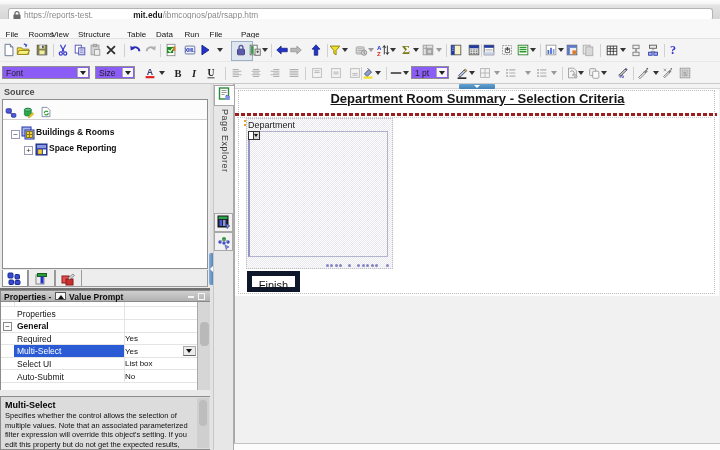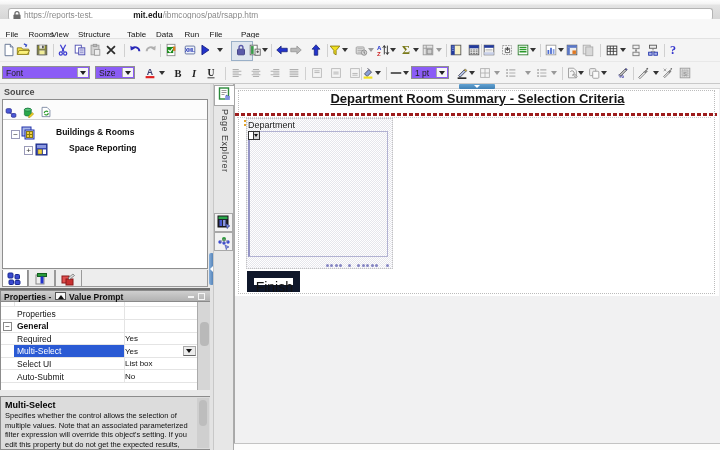--- a/index.html
+++ b/index.html
@@ -26,21 +26,21 @@
 .icbox { position:absolute; } .icbox svg { width:100%; height:100%; display:block; position:relative; }
 .combo { position:absolute; background:#8b5cf6; border:1px solid #8f8f8f; font-size:8.5px; color:#222; }
 .combo .cb { position:absolute; right:1px; top:1px; bottom:1px; width:11px; background:#f6f6f6; border-left:1px solid #aaa; }
 .combo .cb:after { content:""; position:absolute; left:2px; top:3px; border-left:3px solid transparent; border-right:3px solid transparent; border-top:4px solid #222; }
 
 
 #leftpanel { left:0; top:84px; width:210px; height:366px; background:#e9e9e9; }
 #srclabel { left:4px; top:87px; font-size:9px; font-weight:bold; color:#4a4a4a; }
 #treebox { left:2px; top:99px; width:206px; height:170px; background:#fff; border:1px solid #8e8e8e; }
 #minibar { left:3px; top:100px; width:204px; height:20px; background:#fcfcfc; border-bottom:1px solid #d0d0d0; }
-.titem { position:absolute; font-size:8.5px; font-weight:bold; color:#111; white-space:nowrap;padding-left:20px; }
+.titem { position:absolute; font-size:8.5px; font-weight:bold; color:#111; white-space:nowrap; }
 .pm { position:absolute; width:9px; height:9px; background:#fff; border:1px solid #9a9ab8; font:8px/7px "Liberation Sans",sans-serif; text-align:center; color:#333; }
 .tab { position:absolute; top:270px; height:17px; background:#ededed; border:1px solid #9a9a9a; border-top:none; }
 #proph { left:0px; top:290px; width:211px; height:12px; background:linear-gradient(#cfcfcf,#b2b2b2); border:1px solid #8a8a8a; font-size:8.5px; font-weight:bold; color:#111; }
 #propt { left:0px; top:302px; width:211px; height:88px; background:#fff; border-left:1px solid #8c8c8c; border-right:1px solid #8c8c8c; overflow:hidden; }
 .prow { position:absolute; left:0; width:197px; height:13px; font-size:8.5px; color:#111; border-bottom:1px solid #e4e4e4; }
 .pname { position:absolute; left:16px; top:1.5px; }
 .pval { position:absolute; left:124px; top:2px; font-size:8px; }
 #pscroll { position:absolute; right:0px; top:0px; width:13px; height:88px; background:#d6d6d6; border-left:1px solid #aaa; }
 #pthumb { position:absolute; left:2px; top:20px; width:9px; height:24px; background:#b9b9b9; border-radius:4px; }
 #descpanel { left:0px; top:396px; width:211px; height:54px; background:#dcdcdc; border:1px solid #8c8c8c; }
@@ -68,22 +68,22 @@
 #bodydot { left:2px; top:28px; width:474px; height:1px; border-top:1px dotted #c8c8c8; }
 .checker { background:conic-gradient(#e6e6ec 25%,#fff 0 50%,#e6e6ec 0 75%,#fff 0) 0 0/2px 2px; }
 #fieldset { left:11px; top:29px; width:147px; height:151px; border:1px dotted #c2c2c2; }
 #deptlbl { left:1px; top:1px; font-size:9px; color:#222; }
 #listbox { left:1px; top:12px; width:140px; height:126px; border:1px solid #b2b2d2; border-left:2px solid #9595c5; }
 #comboicon { left:-2px; top:-1px; width:12px; height:9px; background:#fff; border:1px solid #333; }
 #comboicon:after { content:""; position:absolute; right:0px; top:0px; width:5px; height:7px; background:#d8d8d8; border-left:1px solid #333; }
 #comboicon:before { content:""; position:absolute; right:1px; top:2px; z-index:2; border-left:2px solid transparent; border-right:2px solid transparent; border-top:3px solid #111; }
 #dots { left:0px; top:144px; width:141px; height:5px; }
 .dot { position:absolute; top:0.5px; width:3px; height:3px; border-radius:50%; background:#8484c2; }
-#finishbtn { left:12px; top:182px; width:53px; height:21px; background:#fff; border:7px solid #0f172a;
-  font-size:14px; color:#111; text-align:right; line-height:19px; }
+#finishbtn { left:12px; top:182px; width:53px; height:21px; background:#fff; border:5px solid #0f172a;
+  font-size:11px; color:#111; text-align:center; line-height:19px; }
 #canvbot { left:234px; top:443px; width:486px; height:1px; background:#c3c3c3; }
 </style>
 </head>
 <body>
 
   <div class="abs" id="addrbar"></div>
   <div class="abs" id="urlfield"></div>
   <svg class="abs" style="left:13px;top:11px" width="8" height="9" viewBox="0 0 9 10">
     <rect x="0.5" y="4" width="8" height="6" rx="1" fill="#6b6b6b"></rect>
     <path d="M2.2 4.5 V3 a2.3 2.3 0 0 1 4.6 0 V4.5" fill="none" stroke="#6b6b6b" stroke-width="1.4"></path>

